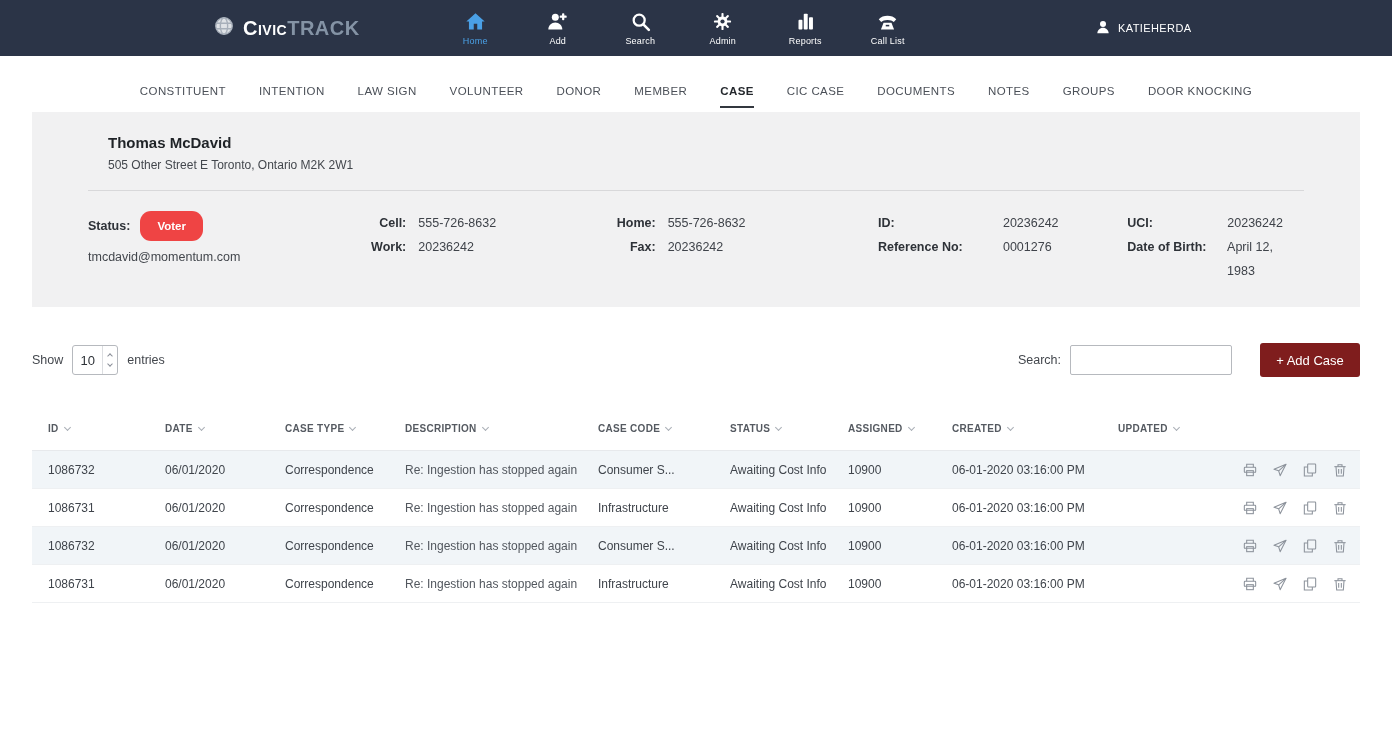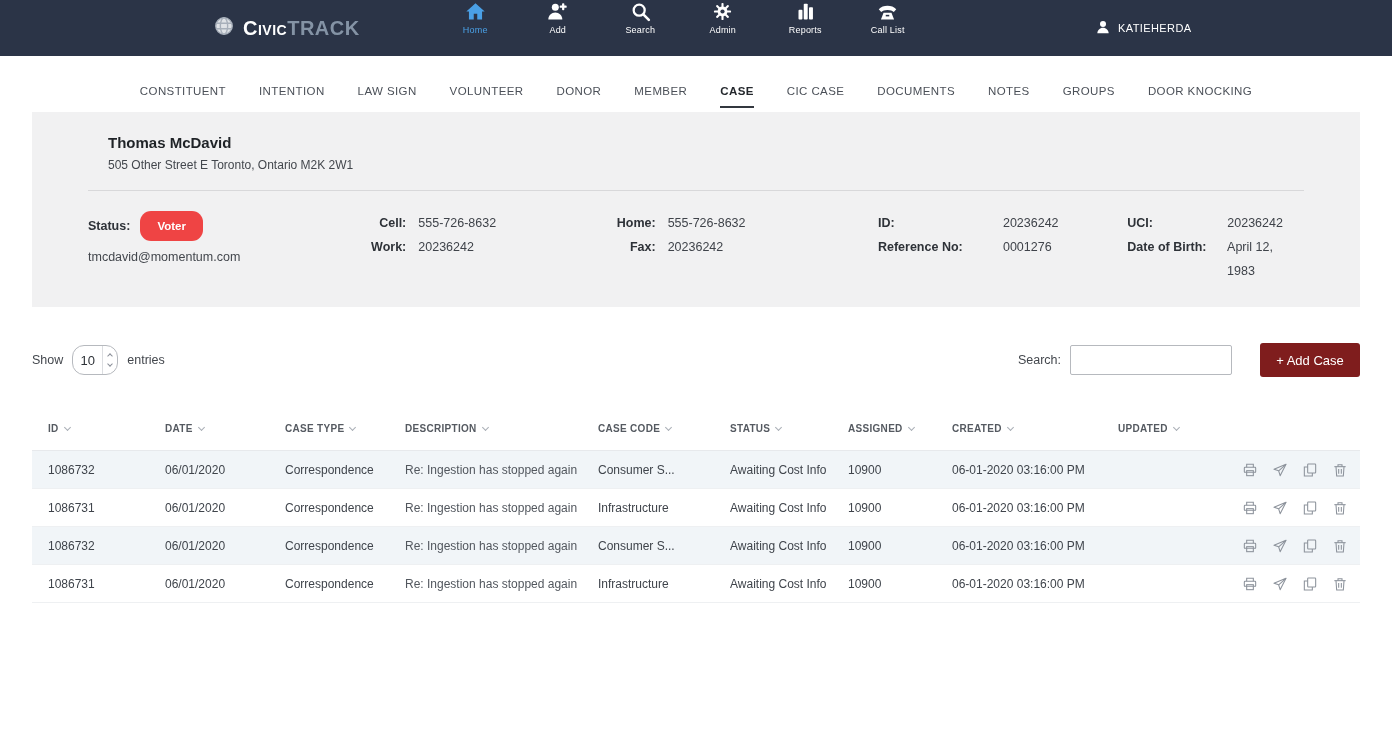--- a/index.html
+++ b/index.html
@@ -11,21 +11,21 @@
     color:#3f444b;
   }
 
   
   .navbar { position:relative; height:56px; background:#2b3447; }
   .brand { position:absolute; left:213px; top:0; height:56px; display:flex; align-items:center; gap:8px; cursor:pointer; }
   .brand-text { font-size:20px; letter-spacing:.5px; }
   .brand-civic { color:#ffffff; font-variant:small-caps; font-weight:600; }
   .brand-track { color:#8493a5; font-weight:800; }
   .nav-items { position:absolute; left:434px; top:0; height:56px; display:flex; }
-  .nav-item { width:82.5px; display:flex; flex-direction:column; align-items:center; justify-content:flex-start; gap:3px; cursor:pointer; text-decoration:none; }
+  .nav-item { width:82.5px; display:flex; flex-direction:column; align-items:center; justify-content:center; gap:3px; cursor:pointer; text-decoration:none; }
   .nav-item .nav-label { font-size:9px; color:#ffffff; letter-spacing:.2px; }
   .nav-item.active .nav-label { color:#4aa0e6; }
   .nav-icon { height:22px; display:flex; align-items:center; justify-content:center; }
   .nav-icon svg { width:21px; height:21px; }
   .nav-user { position:absolute; left:1095px; top:0; height:56px; display:flex; align-items:center; gap:7px; color:#ffffff; font-size:11px; letter-spacing:.4px; cursor:pointer; }
   .nav-user svg { width:16px; height:16px; }
 
   
   .tabbar { height:52px; display:flex; justify-content:center; align-items:flex-end; gap:33px; padding-bottom:8px; background:#fff; }
   .tab { font-size:11.5px; color:#4b5058; letter-spacing:.4px; text-transform:uppercase; cursor:pointer; padding-bottom:9px; border-bottom:2px solid transparent; margin-bottom:-8px; }
@@ -48,21 +48,21 @@
   .lbl-r { width:42px; text-align:right; margin-right:12px; }
   .lbl-l { width:125px; }
   .lbl-l2 { width:100px; }
   .status-line { display:flex; align-items:center; }
   .status-badge { background:#ef4444; color:#fff; font-size:11.5px; font-weight:700; padding:3px 17px; border-radius:11px; margin-left:10px; cursor:default; }
   .profile-email { margin-top:4px; color:#43474d; }
 
   
   .controls { margin:36px 32px 0; display:flex; align-items:center; }
   .show-group { display:flex; align-items:center; gap:9px; font-size:12.5px; color:#43474d; }
-  .spinner { width:46px; height:30px; border:1px solid #b6b9be; border-radius:12px; background:#fff; display:flex; align-items:stretch; cursor:pointer;justify-content:space-between; }
+  .spinner { width:46px; height:30px; border:1px solid #b6b9be; border-radius:3px; background:#fff; display:flex; align-items:stretch; cursor:pointer;justify-content:space-between; }
   .spin-val { flex:1; display:flex; align-items:center; justify-content:center; font-size:13px; color:#2e3238; }
   .spin-arrows { width:15px; border-left:1px solid #dcdee1; display:flex; flex-direction:column; align-items:center; justify-content:center; gap:4px; }
   .right-group { margin-left:auto; display:flex; align-items:center; }
   .search-label { font-size:12.5px; color:#43474d; margin-right:9px; }
   .search-input { width:162px; height:30px; border:1px solid #b6b9be; border-radius:2px; padding:0 8px; font-size:12.5px; font-family:"Liberation Sans", sans-serif; }
   .add-case-btn { margin-left:28px; width:100px; height:34px; background:#7f1d1d; color:#fff; border:none; border-radius:3px; font-size:13px; font-family:"Liberation Sans", sans-serif; cursor:pointer; }
 
   
   .case-table { margin:30px 32px 0; }
   .grid { display:grid; grid-template-columns:117px 120px 120px 193px 132px 118px 104px 166px 112px 1fr; align-items:center; }

